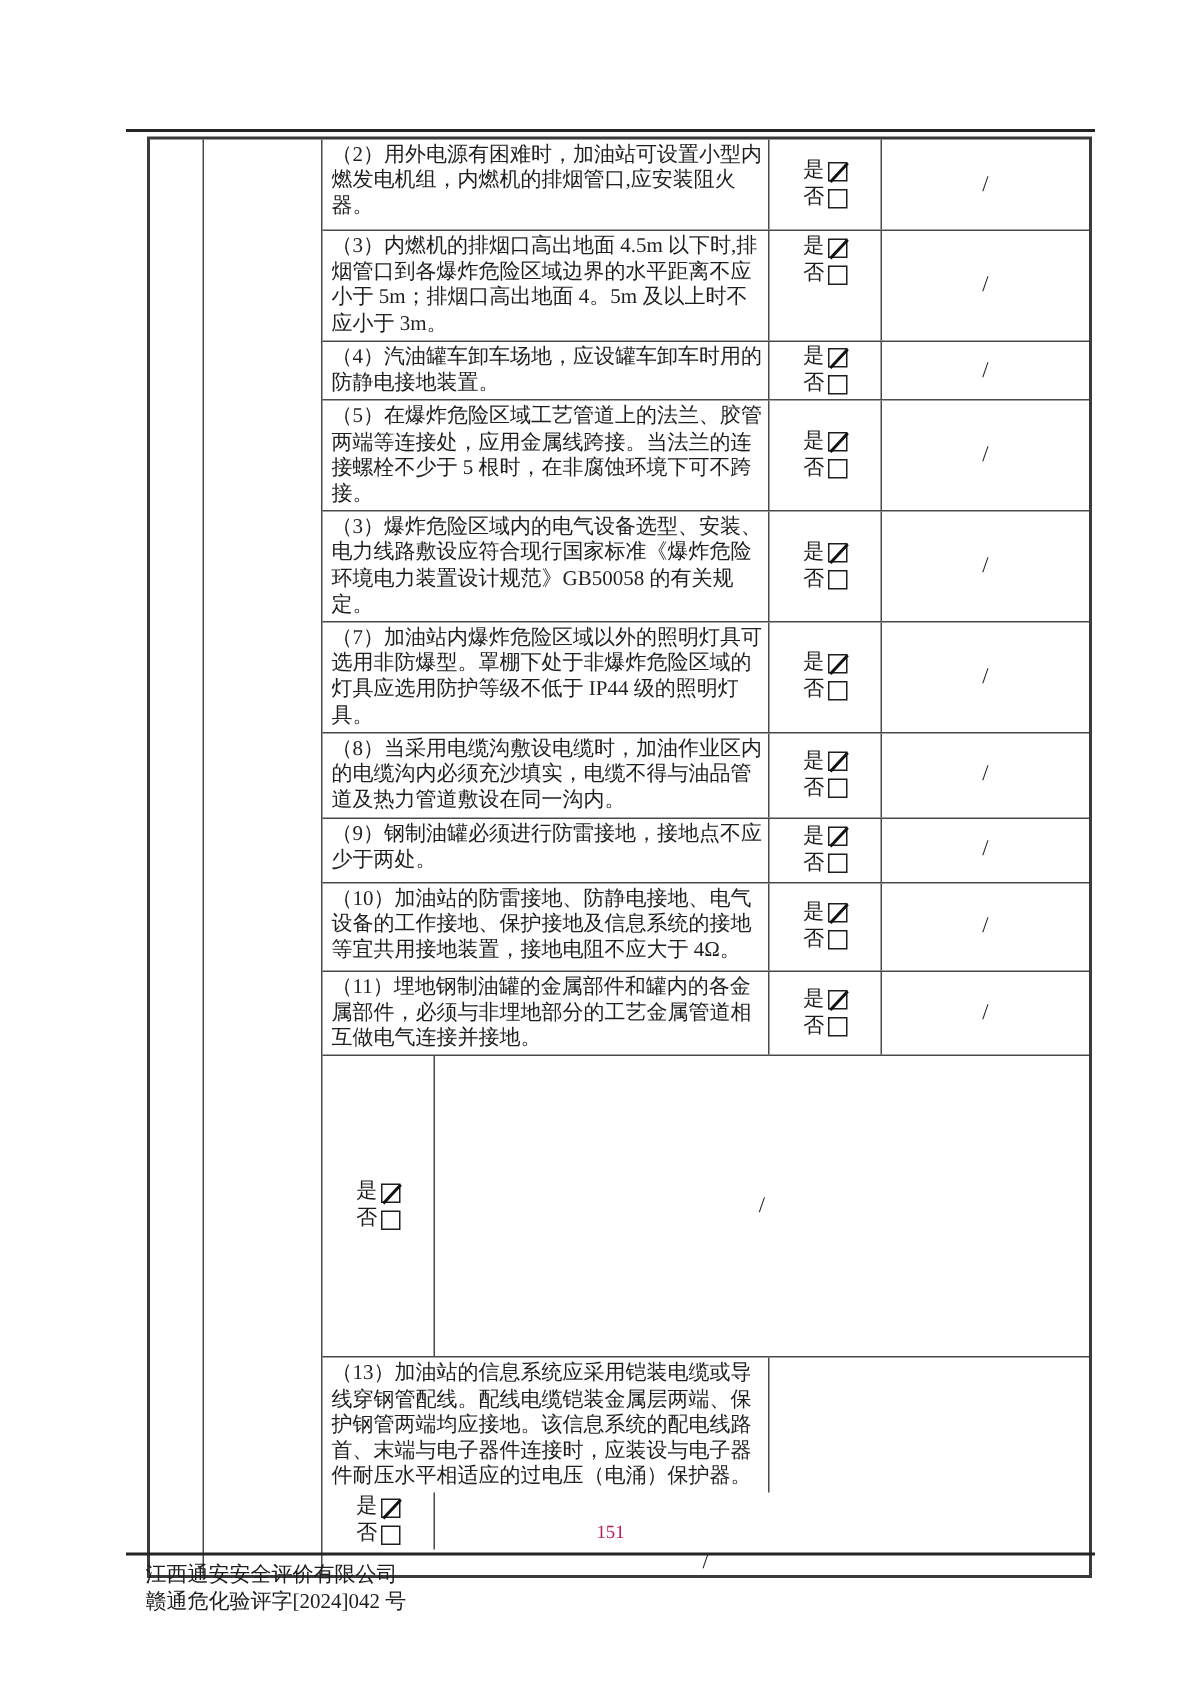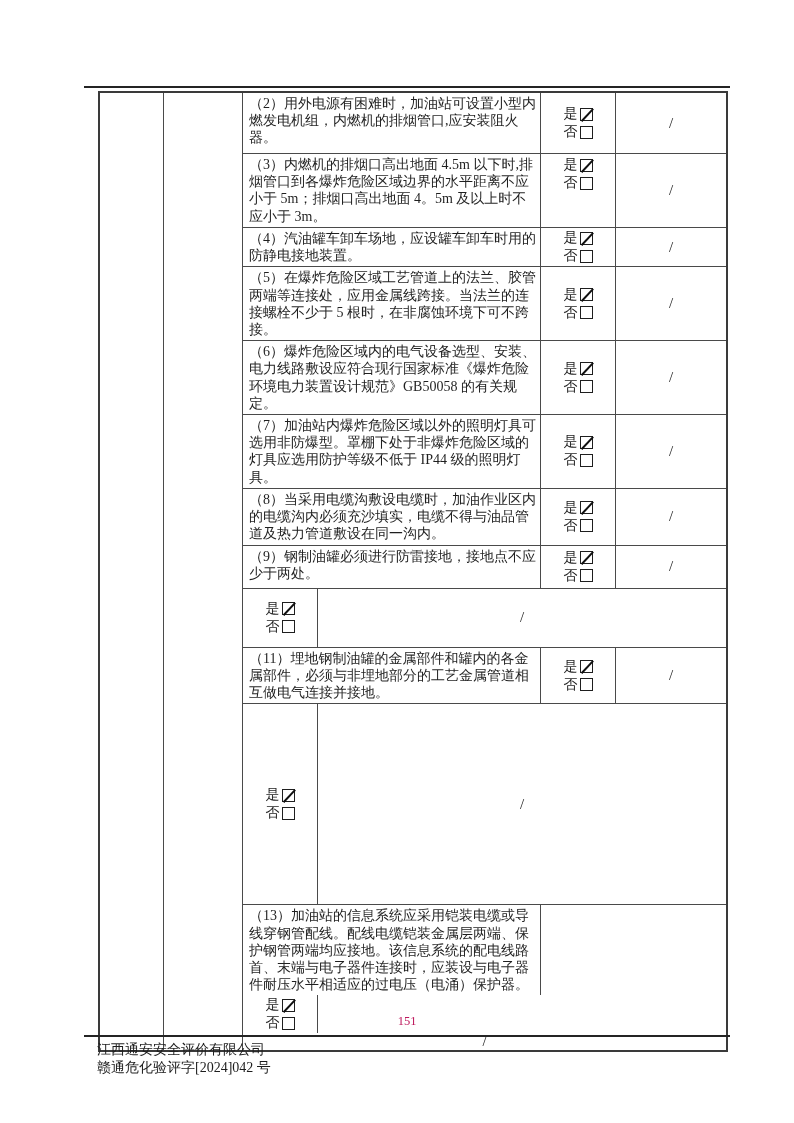--- a/index.html
+++ b/index.html
@@ -13,21 +13,20 @@
   .doc-title {
     position:absolute; top:61px; left:0; width:100%; text-align:center;
     font-size:14px; letter-spacing:0.3px; color:#171717; white-space:nowrap;
   }
   .header-rule { position:absolute; top:86px; left:0; right:0; border-top:2px solid #242424; }
 
   .table {
     position:absolute; top:91px; left:14px; width:630px;
     display:flex; align-items:stretch; border:2px solid #3a3a3a; box-sizing:border-box;
     background:#fff;
-    padding-left:28px;
   }
   .col-empty { box-sizing:border-box; border-right:1px solid #4a4a4a; }
   .col-a { width:36px; }
   .col-b { width:79px; }
   .rows { flex:1; display:flex; flex-direction:column; }
   .row { display:flex; align-items:stretch; border-bottom:1px solid #4a4a4a; }
   .row:last-child { border-bottom:none;flex-direction:column; }
 
   .c-text {
     width:298px; box-sizing:border-box; border-right:1px solid #4a4a4a;
@@ -142,21 +141,21 @@
         <span class="cb checked"></span>
       </div>
       <div class="cbl">
         <span class="cbt">否</span>
         <span class="cb"></span>
       </div>
     </div>
     <div class="c-result">/</div>
   </div>
         <div class="row">
-    <div class="c-text">（6）爆炸危险区域内的电气设备选型、安装、电力线路敷设应符合现行国家标准《爆炸危险环境电力装置设计规范》GB50058 的有关规定。</div>
+    <div class="c-text">（3）爆炸危险区域内的电气设备选型、安装、电力线路敷设应符合现行国家标准《爆炸危险环境电力装置设计规范》GB50058 的有关规定。</div>
     <div class="c-check">
       <div class="cbl">
         <span class="cbt">是</span>
         <span class="cb checked"></span>
       </div>
       <div class="cbl">
         <span class="cbt">否</span>
         <span class="cb"></span>
       </div>
     </div>
@@ -198,20 +197,21 @@
         <span class="cb checked"></span>
       </div>
       <div class="cbl">
         <span class="cbt">否</span>
         <span class="cb"></span>
       </div>
     </div>
     <div class="c-result">/</div>
   </div>
         <div class="row">
+    <div class="c-text">（10）加油站的防雷接地、防静电接地、电气设备的工作接地、保护接地及信息系统的接地等宜共用接地装置，接地电阻不应大于 4Ω。</div>
     <div class="c-check">
       <div class="cbl">
         <span class="cbt">是</span>
         <span class="cb checked"></span>
       </div>
       <div class="cbl">
         <span class="cbt">否</span>
         <span class="cb"></span>
       </div>
     </div>

